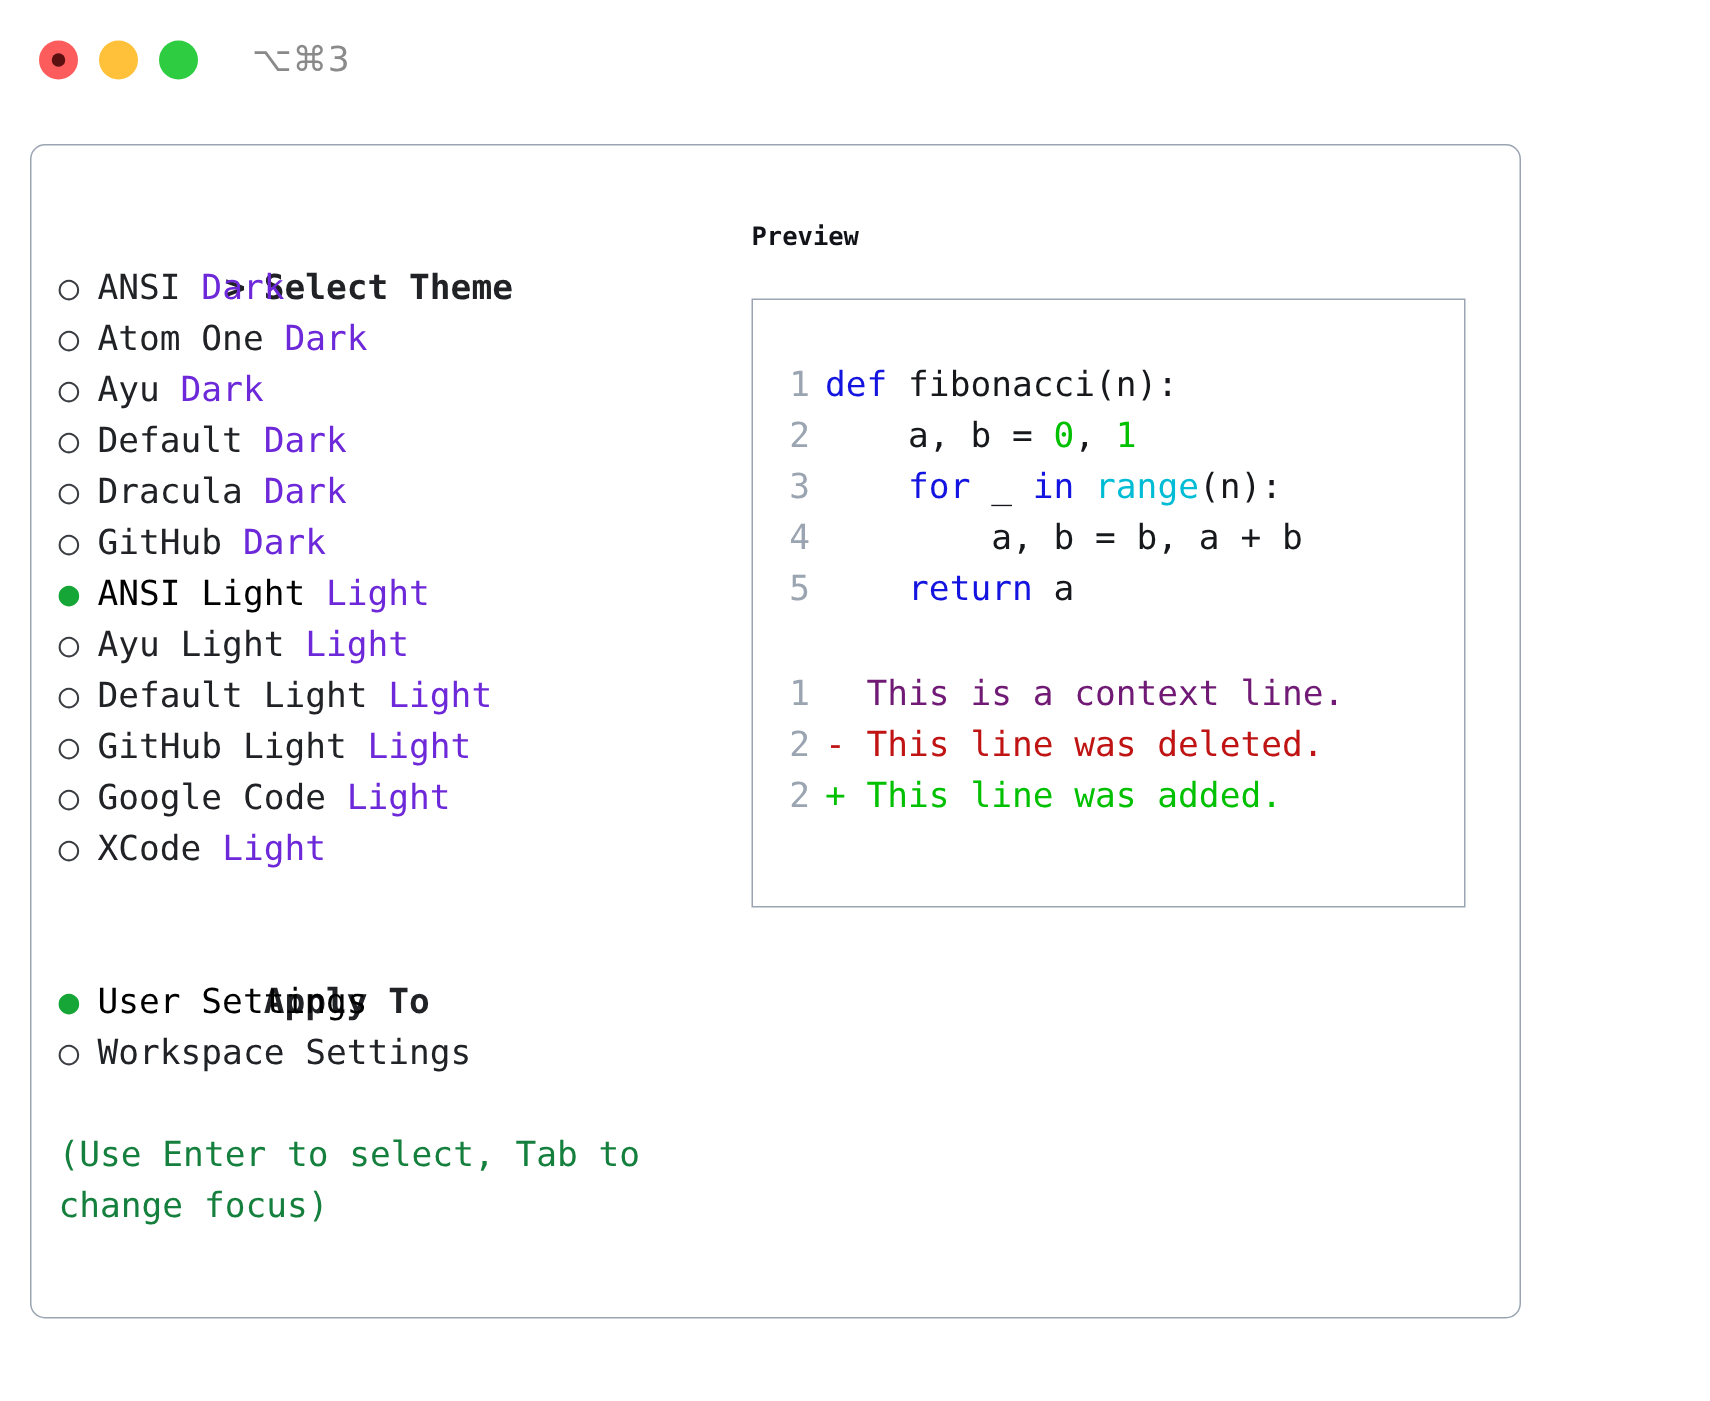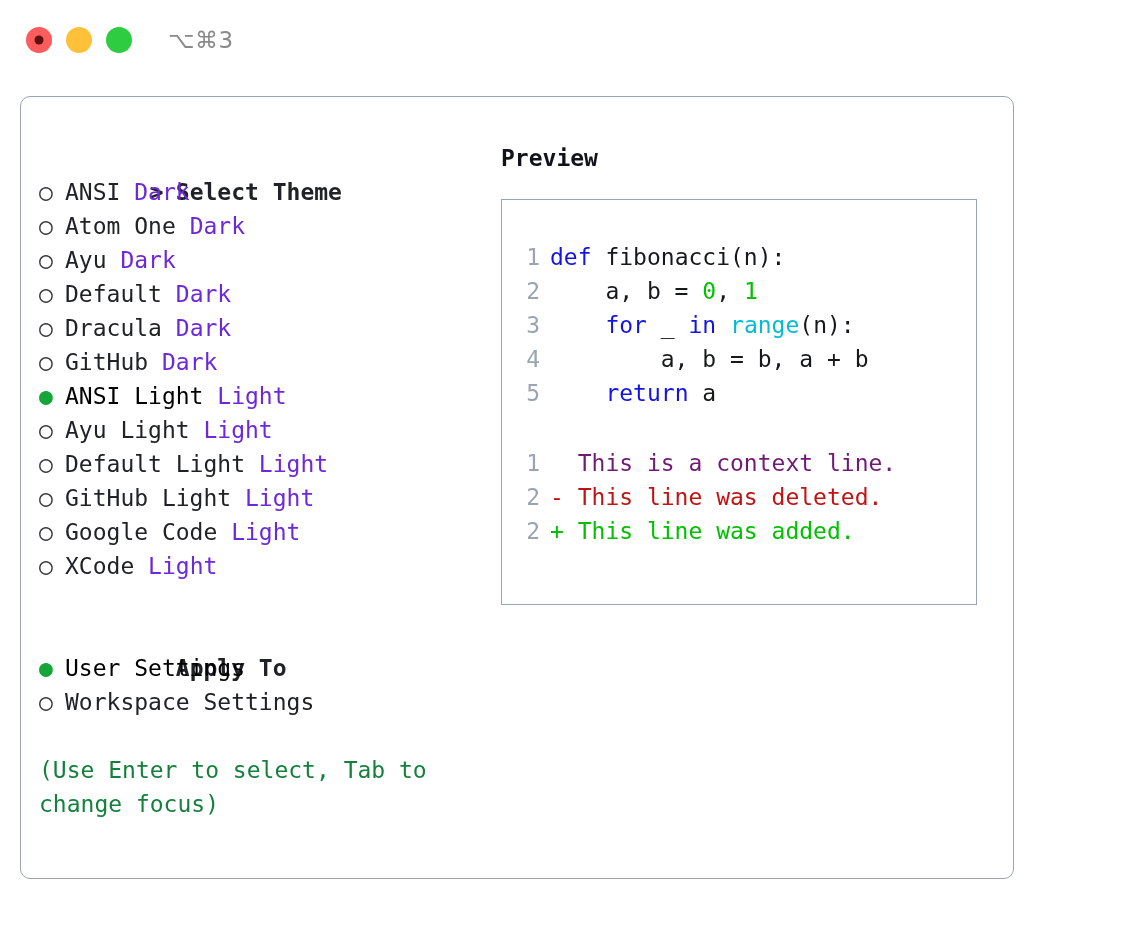--- a/index.html
+++ b/index.html
@@ -119,21 +119,21 @@
   }
 
   
   .right-col {
     position: absolute;
     left: 480px;
     top: 44px;
     width: 490px;
   }
   .preview-title {
-    font-size: 23px;
+    font-size: 17px;
     line-height: 34px;
     font-weight: bold;
     color: #111318;
   }
   .preview-box {
     margin-top: 24px;
     width: 476px;
     height: 406px;
     border: 1.6px solid #9aa5b1;
     box-sizing: border-box;

